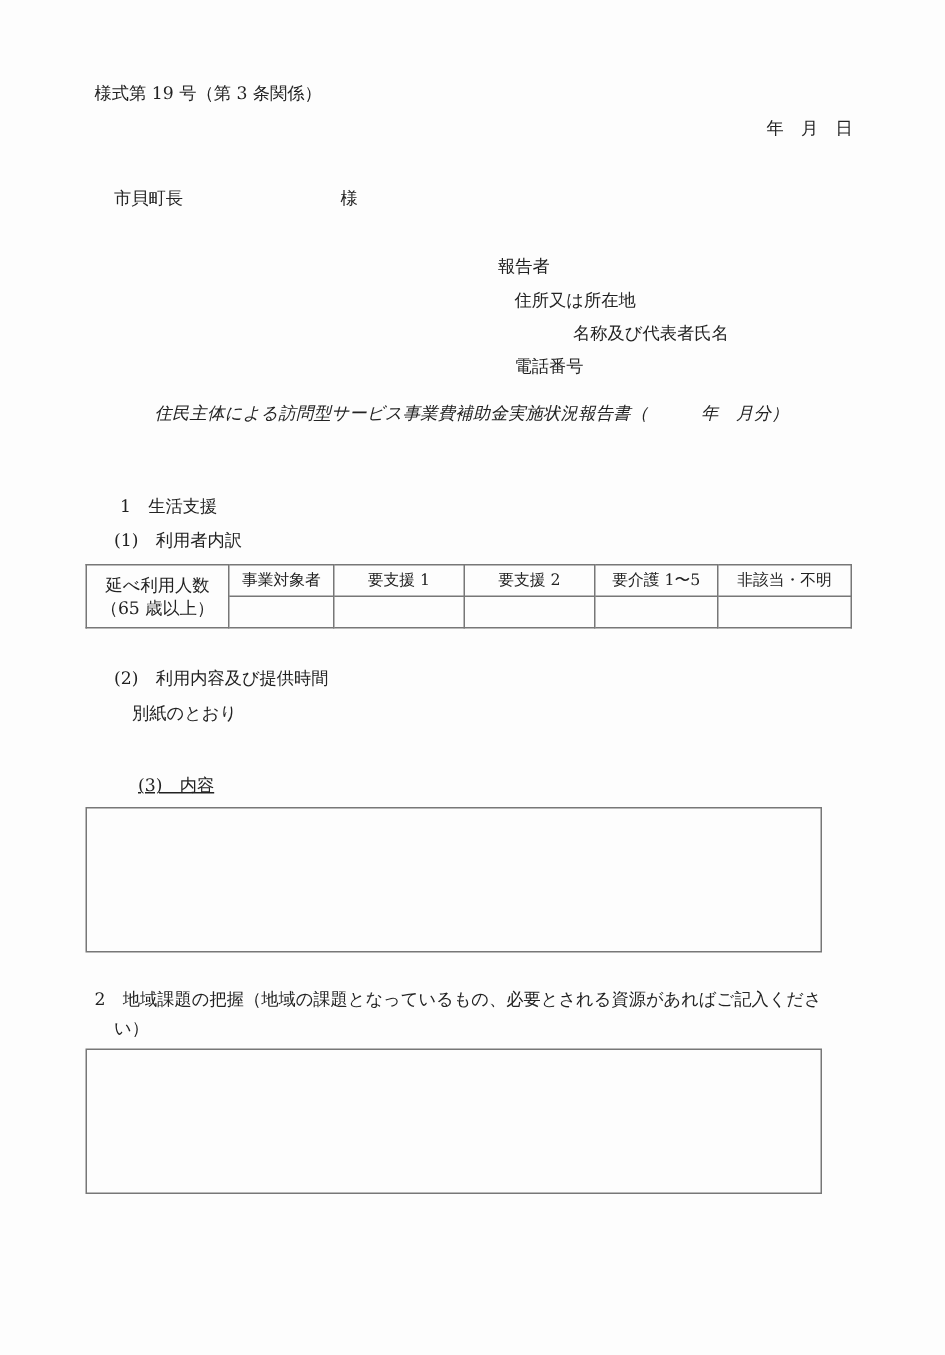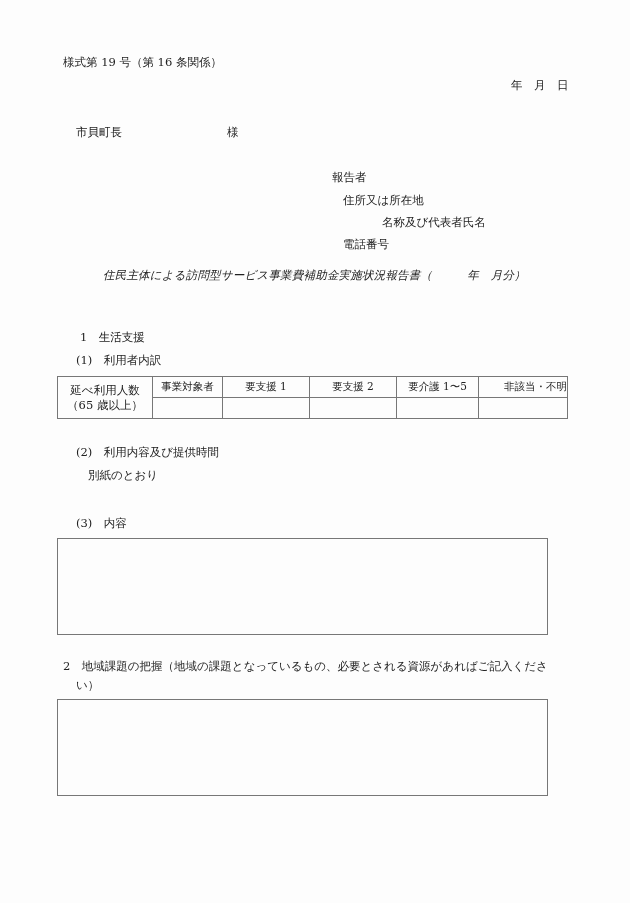--- a/index.html
+++ b/index.html
@@ -14,21 +14,21 @@
   }
   table.users td {
     border:1px solid #777; text-align:center; padding:0; height:20px;
   }
   table.users td.rowhead { width:94px; line-height:15px; font-size:11.5px; }
   .box { position:absolute; border:1px solid #777; background:#fdfdfd; }
 </style>
 </head>
 <body>
 
-<div class="t" style="left:63px; top:55px;">様式第 19 号（第 16 条関係）</div>
+<div class="t" style="left:63px; top:55px;">様式第 19 号（第 3 条関係）</div>
 <div class="t" style="left:495px; top:78px; word-spacing:4px;margin-left:16px;">年　月　日</div>
 
 <div class="t" style="left:76px; top:125px;">市貝町長</div>
 <div class="t" style="left:227px; top:125px;">様</div>
 
 <div class="t" style="left:332px; top:170px;">報告者</div>
 <div class="t" style="left:343px; top:193px;">住所又は所在地</div>
 <div class="t" style="left:343px; top:215px;margin-left:39px;">名称及び代表者氏名</div>
 <div class="t" style="left:343px; top:237px;">電話番号</div>
 
@@ -41,33 +41,33 @@
   <tbody>
       <tr>
     <td class="rowhead" rowspan="2">
       <div>延べ利用人数</div>
       <div>（65 歳以上）</div>
     </td>
     <td style="width:69px;">事業対象者</td>
     <td style="width:86px;margin-left:16px;">要支援 1</td>
     <td style="width:86px;">要支援 2</td>
     <td style="width:81px;margin-left:32px;">要介護 1〜5</td>
-    <td style="width:88px;text-align:right;">非該当・不明</td>
+    <td style="width:88px;">非該当・不明</td>
   </tr>
   <tr>
     <td></td>
     <td></td>
     <td></td>
     <td></td>
     <td></td>
   </tr>
 </tbody>
   </table>
 
 <div class="t" style="left:76px; top:445px;">(2)　利用内容及び提供時間</div>
 <div class="t" style="left:88px; top:468px;">別紙のとおり</div>
 
-<div class="t" style="left:76px; top:516px;">(3)　内容</div>
+<div class="t" style="left:92px; top:516px;text-decoration:underline;">(3)　内容</div>
 <div class="box" style="left:57px; top:538px; width:489px; height:95px;"></div>
 
 <div class="t" style="left:63px; top:659px;">2　地域課題の把握（地域の課題となっているもの、必要とされる資源があればご記入くださ</div>
 <div class="t" style="left:76px; top:678px;">い）</div>
 <div class="box" style="left:57px; top:699px; width:489px; height:95px;"></div>
 
 </body></html>

